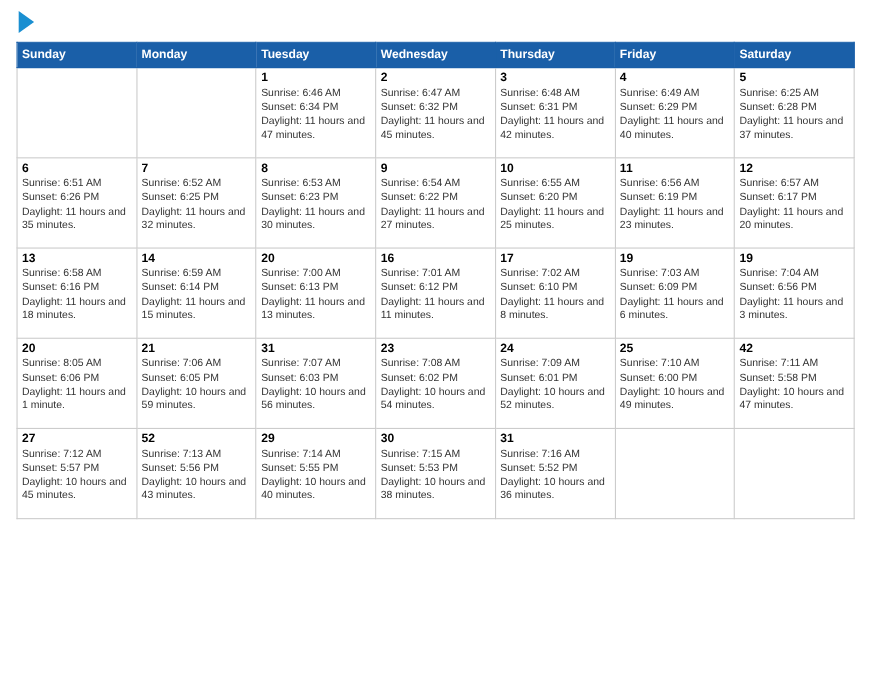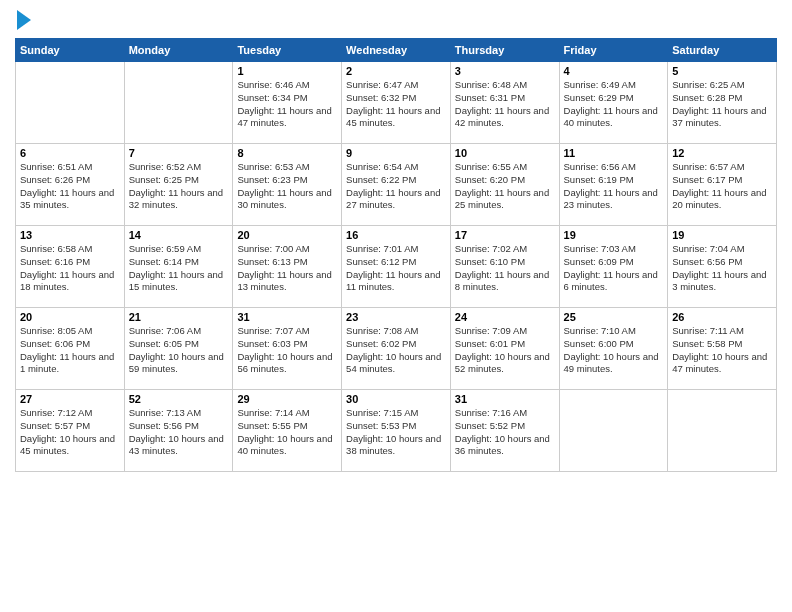--- a/index.html
+++ b/index.html
@@ -279,21 +279,21 @@
 Sunset: 6:01 PM
 Daylight: 10 hours and 52 minutes.</div>
           </td>
           <td>
             <div class="day-number">25</div>
             <div class="day-info">Sunrise: 7:10 AM
 Sunset: 6:00 PM
 Daylight: 10 hours and 49 minutes.</div>
           </td>
           <td>
-            <div class="day-number">26</div>
+            <div class="day-number">42</div>
             <div class="day-info">Sunrise: 7:11 AM
 Sunset: 5:58 PM
 Daylight: 10 hours and 47 minutes.</div>
           </td>
         </tr>
         <tr>
           <td>
             <div class="day-number">27</div>
             <div class="day-info">Sunrise: 7:12 AM
 Sunset: 5:57 PM

